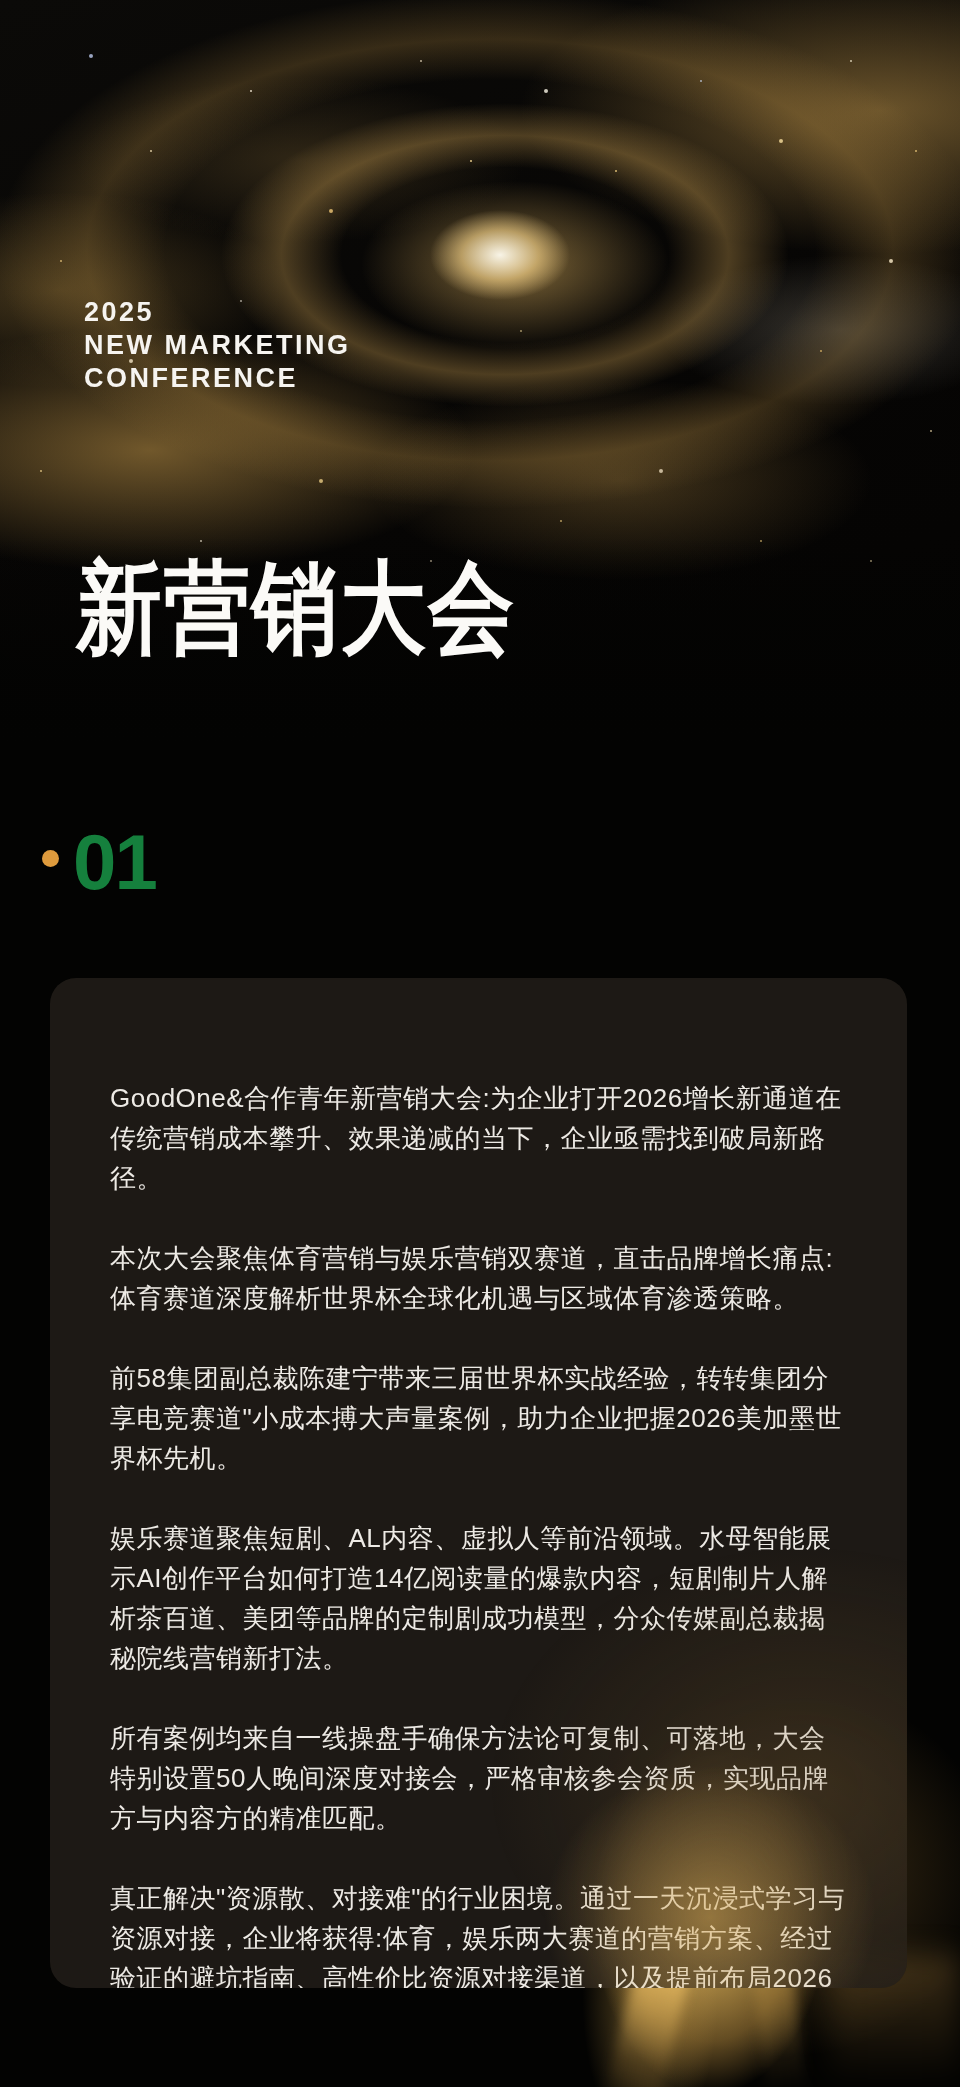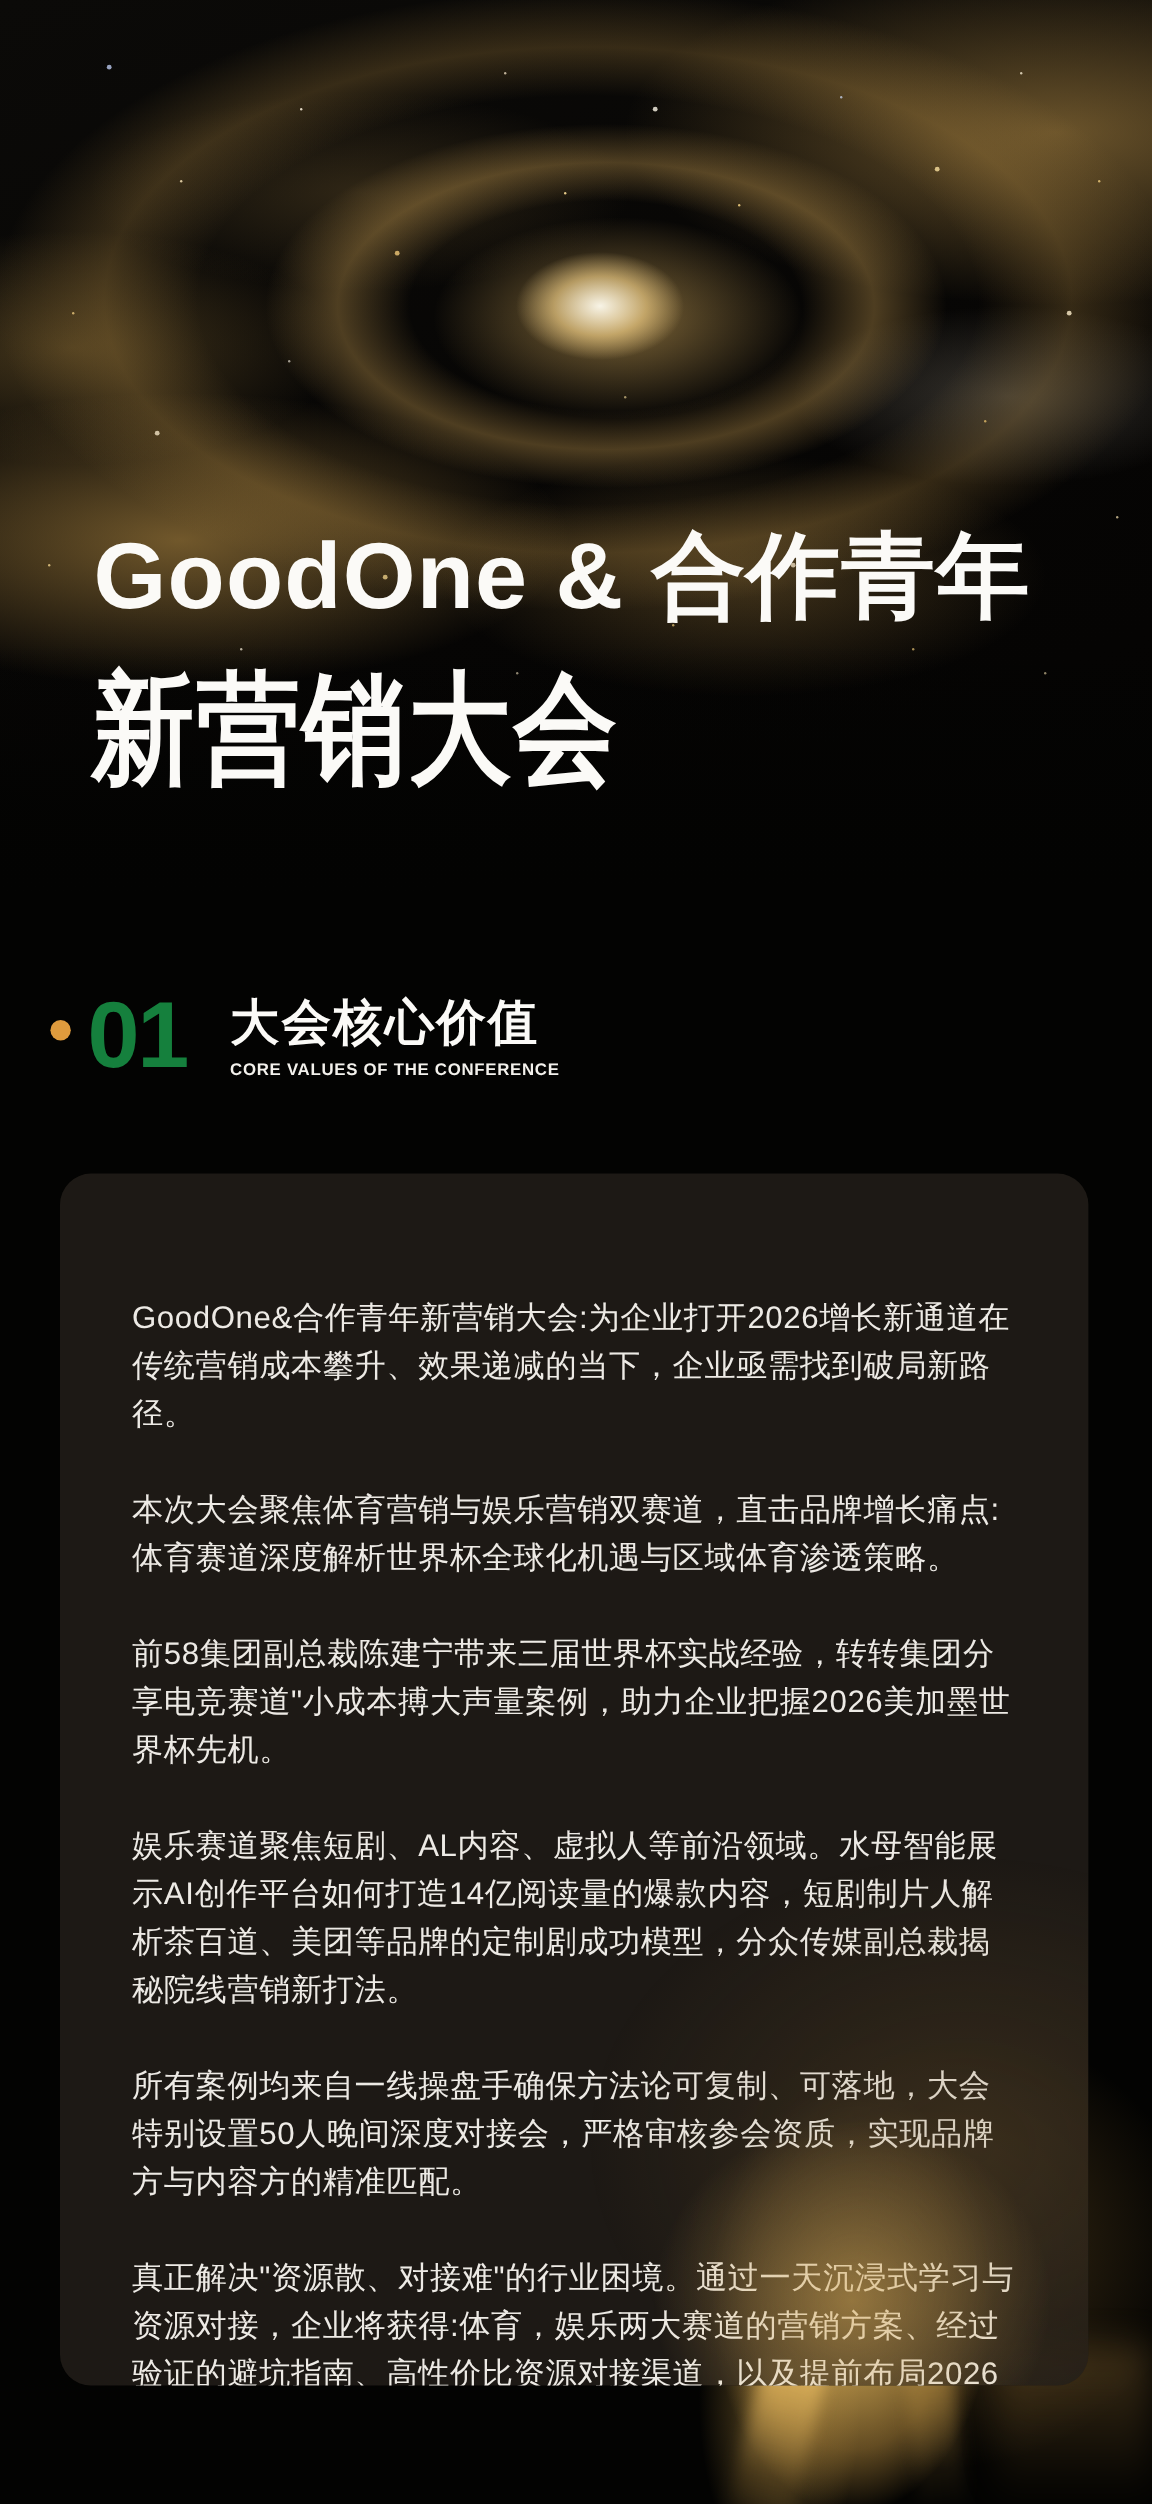--- a/index.html
+++ b/index.html
@@ -87,31 +87,31 @@
 </style>
 </head>
 <body>
 
 <div class="poster">
 
   <div class="hero">
     <div class="galaxy"></div>
     <div class="stars"></div>
     <div class="hero-fade"></div>
-    <h1 class="hero-title">GoodOne &amp; 合作青年</h1>
+    <div class="kicker">
+      <div>2025</div>
+      <div>NEW MARKETING</div>
+      <div>CONFERENCE</div>
+    </div>
     <div class="hero-subtitle">新营销大会</div>
   </div>
 
   <div class="section-head">
     <span class="dot" style="background: rgb(223, 155, 61);"></span>
     <div class="sec-num">01</div>
-    <div class="sec-titles">
-      <div class="sec-cn">大会核心价值</div>
-      <div class="sec-en">CORE VALUES OF THE CONFERENCE</div>
-    </div>
   </div>
 
   <div class="bottom-glow"></div>
   <div class="streak streak-a"></div>
   <div class="streak streak-b"></div>
   <div class="streak streak-c"></div>
 
   <section class="card">
     <p>GoodOne&amp;合作青年新营销大会:为企业打开2026增长新通道在传统营销成本攀升、效果递减的当下，企业亟需找到破局新路径。</p>
     <p>本次大会聚焦体育营销与娱乐营销双赛道，直击品牌增长痛点:体育赛道深度解析世界杯全球化机遇与区域体育渗透策略。</p>

